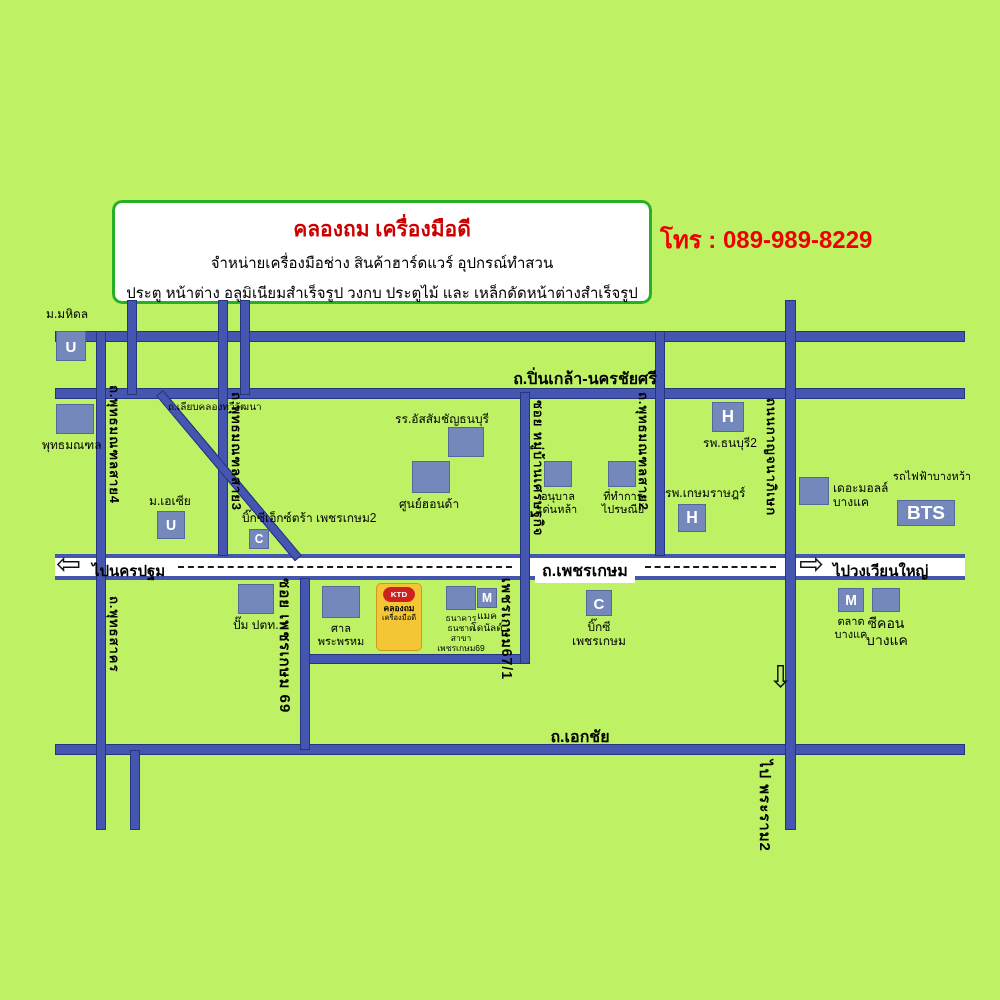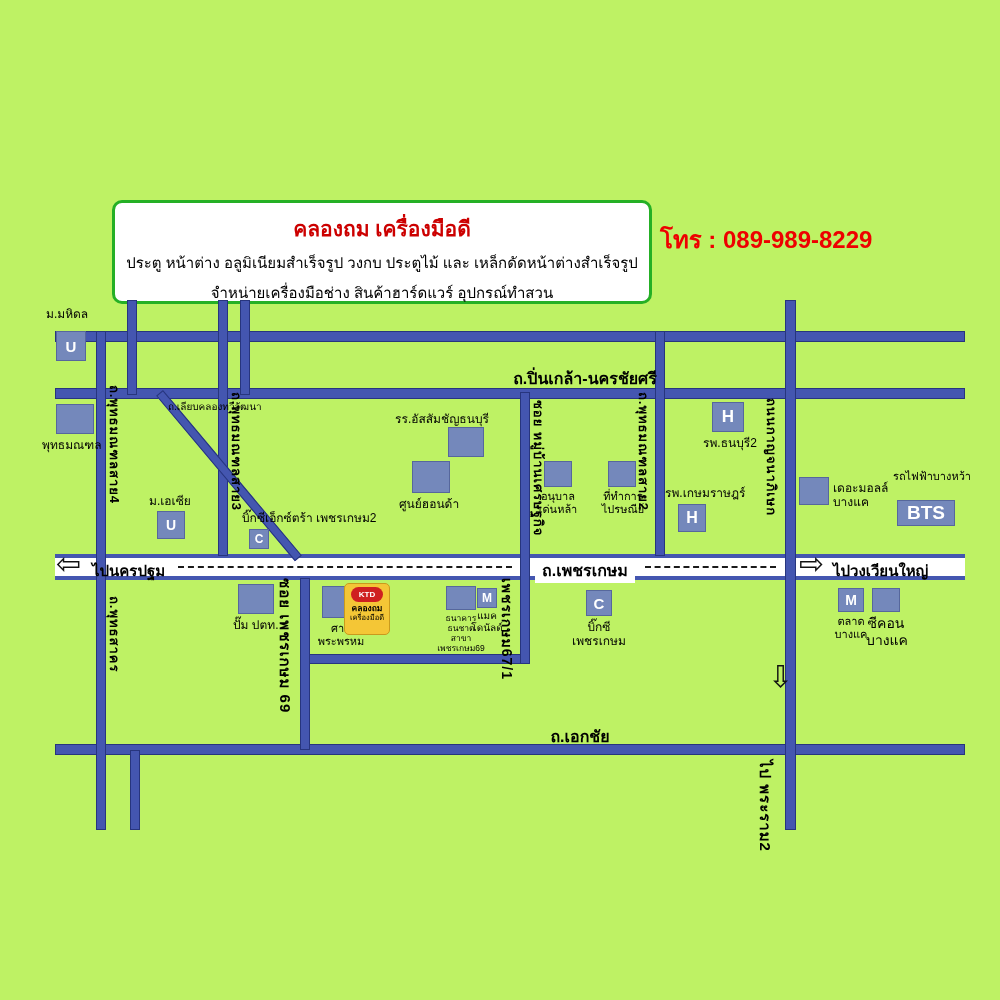--- a/index.html
+++ b/index.html
@@ -12,34 +12,34 @@
   .vlabel{position:absolute;writing-mode:vertical-rl;text-orientation:mixed;font-weight:bold;font-size:13px;white-space:nowrap;width:17px;letter-spacing:1px;}
   .bldg{position:absolute;background:#7488bb;border:1px solid #56679c;box-sizing:border-box;}
   .ibox{position:absolute;background:#7488bb;border:1px solid #56679c;box-sizing:border-box;color:#fff;font-weight:bold;display:flex;align-items:center;justify-content:center;}
   .lbl{position:absolute;font-size:12px;line-height:1.18;white-space:nowrap;}
   .c{text-align:center;}
   .arrow{position:absolute;font-size:30px;line-height:1;font-family:"DejaVu Sans",sans-serif;color:#111;}
   .hbox{position:absolute;left:112px;top:200px;width:540px;height:104px;border:3px solid #25b025;border-radius:10px;background:#fff;text-align:center;box-sizing:border-box;}
   .htitle{margin-top:9px;font-size:21px;font-weight:bold;color:#cc0000;}
   .hsub{margin-top:6px;font-size:15px;color:#000;}
   .contact{position:absolute;left:660px;font-size:24px;font-weight:bold;color:#ee0000;white-space:nowrap;}
-  .ktd{position:absolute;left:344px;top:583px;width:46px;height:52px;background:#f4c636;border:1px solid #c99a1d;border-radius:5px;box-sizing:border-box;text-align:center;}
+  .ktd{position:absolute;left:376px;top:583px;width:46px;height:68px;background:#f4c636;border:1px solid #c99a1d;border-radius:5px;box-sizing:border-box;text-align:center;}
   .ktdlogo{margin:3px auto 1px auto;width:32px;height:15px;background:#cf2020;border-radius:8px;color:#fff;font-size:8px;font-weight:bold;line-height:15px;}
   .ktd .t1{font-size:8.5px;font-weight:bold;line-height:1.2;}
   .ktd .t2{font-size:7.5px;line-height:1.2;}
 </style>
 </head>
 <body>
 
 <div id="canvas">
 
   <div class="hbox">
     <div class="htitle">คลองถม เครื่องมือดี</div>
+    <div class="hsub">จำหน่ายเครื่องมือช่าง สินค้าฮาร์ดแวร์ อุปกรณ์ทำสวน</div>
     <div class="hsub">ประตู หน้าต่าง อลูมิเนียมสำเร็จรูป วงกบ ประตูไม้ และ เหล็กดัดหน้าต่างสำเร็จรูป</div>
-    <div class="hsub">จำหน่ายเครื่องมือช่าง สินค้าฮาร์ดแวร์ อุปกรณ์ทำสวน</div>
   </div>
   <div class="contact" style="top:220px;">โทร : 089-989-8229</div>
 
   <div class="band" style="left:55px;top:554px;width:910px;height:26px;"></div>
 
   <div class="road" style="left:55px;top:331px;width:910px;height:11px;"></div>
   <div class="road" style="left:55px;top:388px;width:910px;height:11px;"></div>
   <div class="road" style="left:55px;top:744px;width:910px;height:11px;"></div>
   <div class="road" style="left:300px;top:654px;width:230px;height:10px;"></div>
   <div class="road" style="left:96px;top:331px;width:10px;height:499px;"></div>

